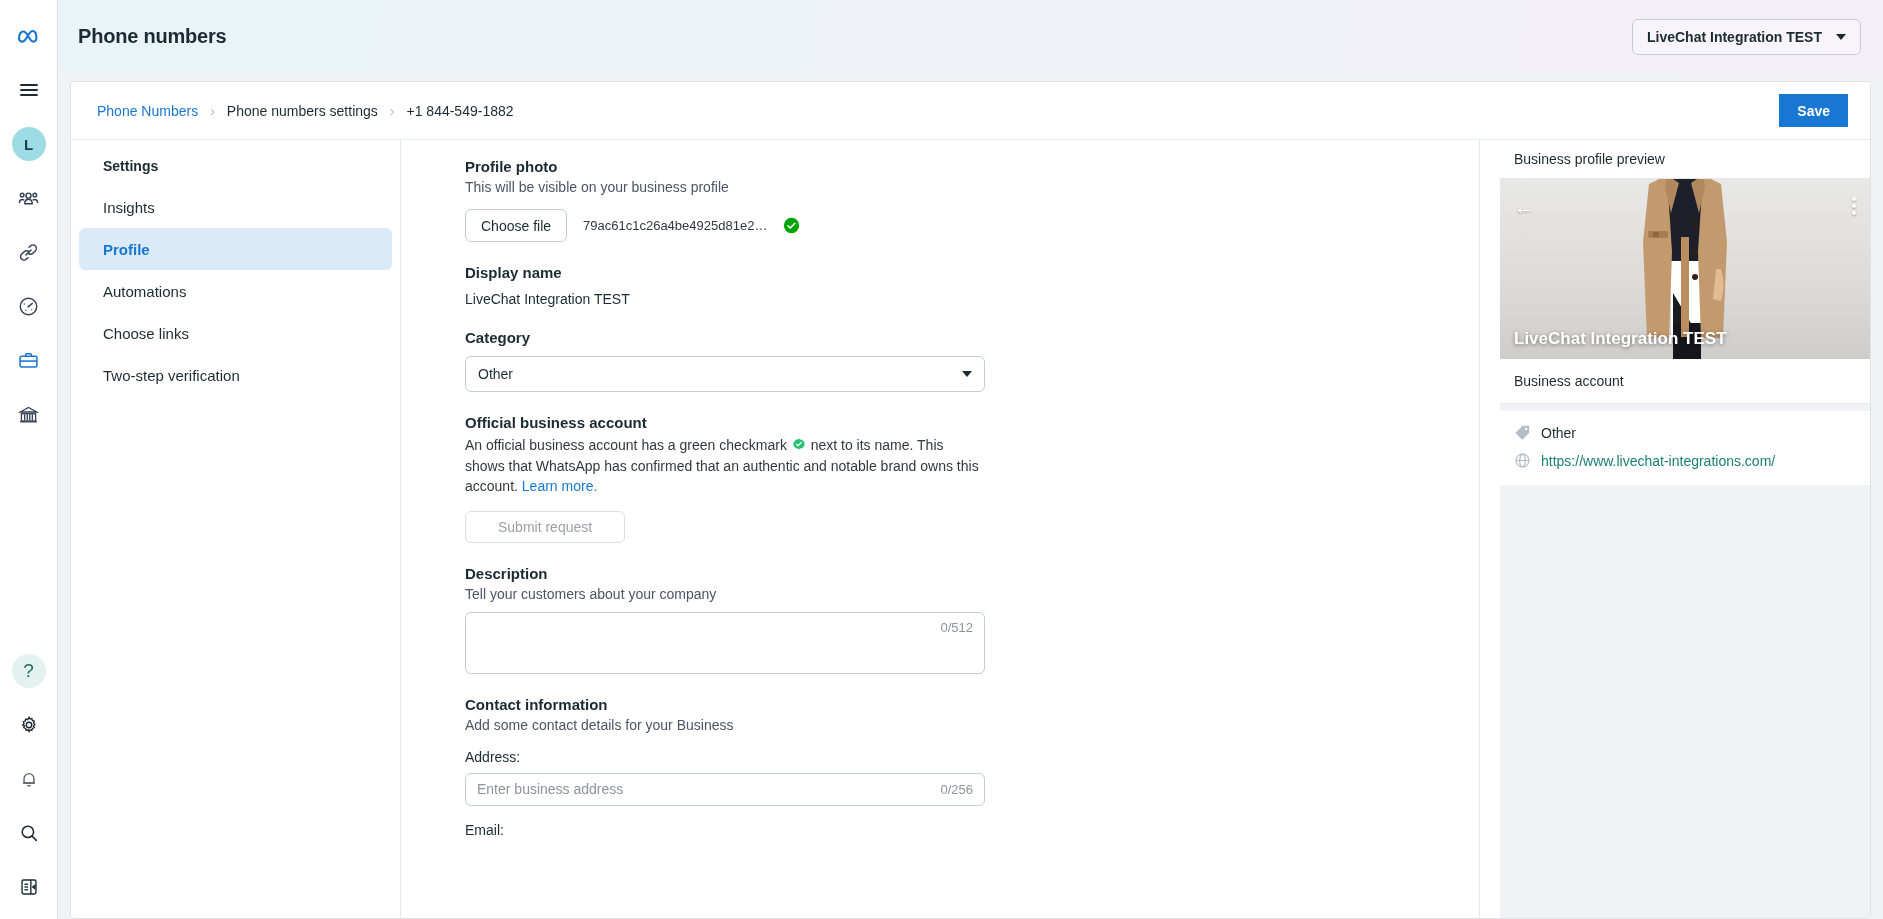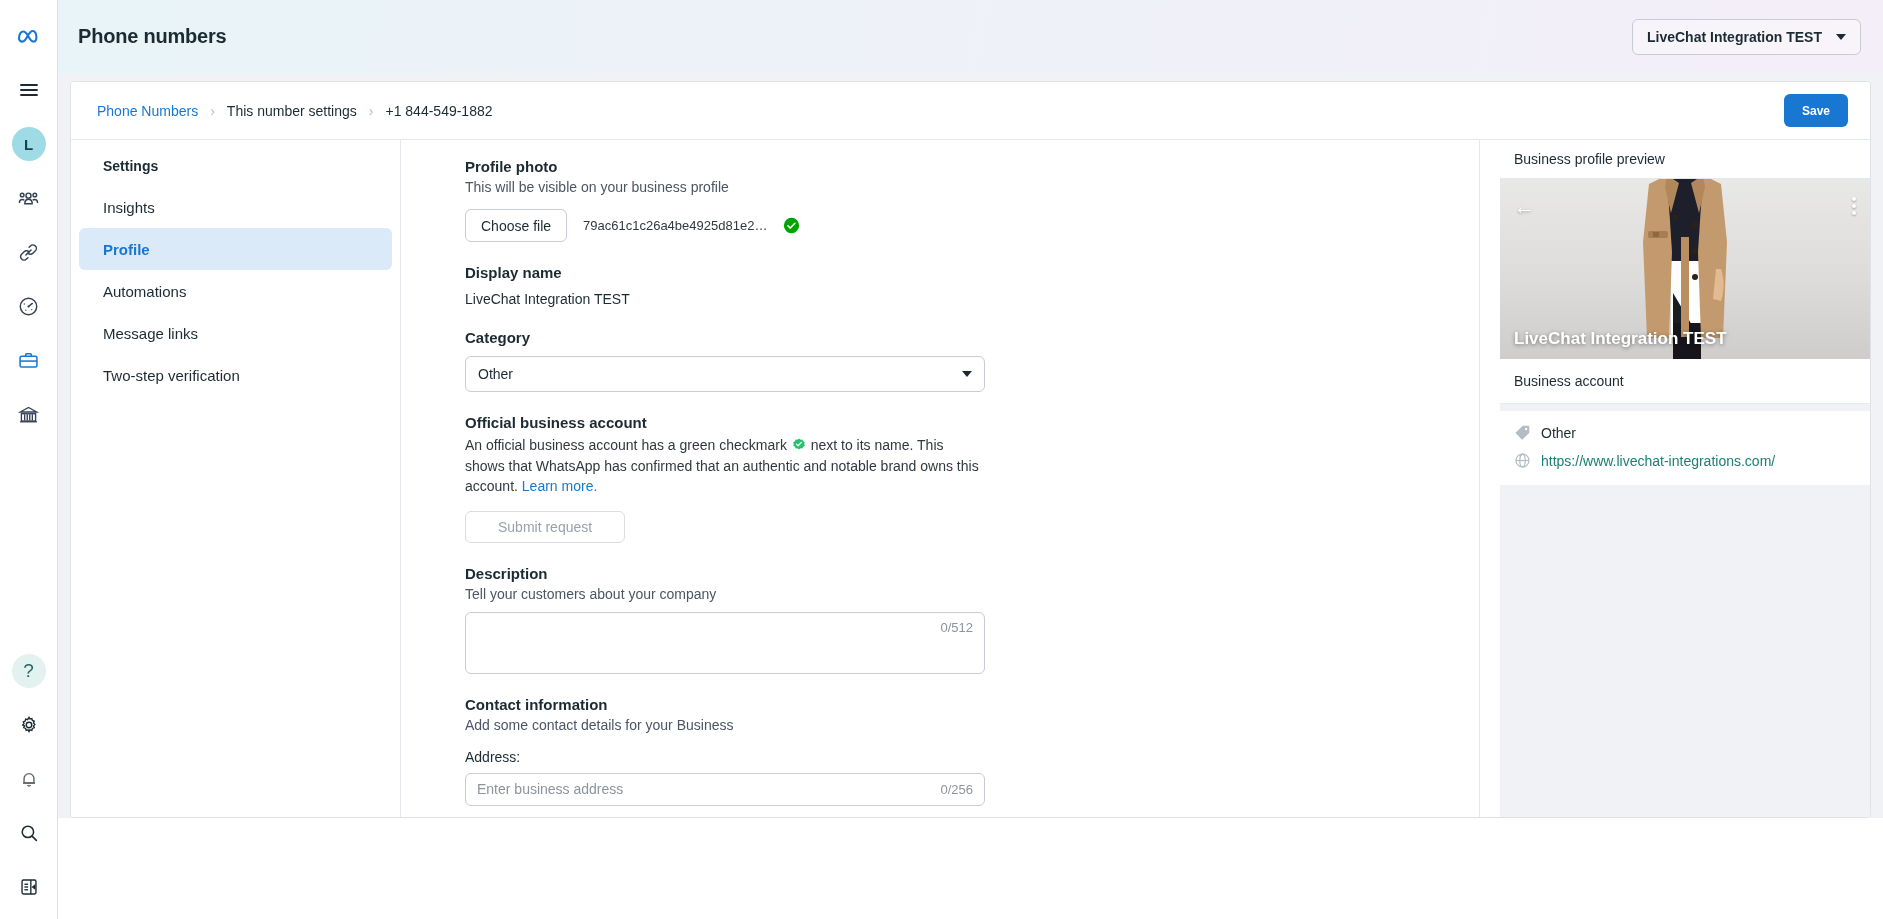--- a/index.html
+++ b/index.html
@@ -35,21 +35,21 @@
   }
   .help-circle {
     width: 34px; height: 34px; border-radius: 50%;
     background: #e3f1ef; color: #1c6b63;
     display: flex; align-items: center; justify-content: center;
     font-size: 19px; font-weight: 400;
   }
 
   
   .app {
-    flex: 1 1 auto; height: 818px;
+    flex: 1 1 auto; height: 919px;
     display: flex; flex-direction: column;
     background: #f0f2f5;
     position: relative;
   }
 
   
   .topbar {
     height: 73px; flex: 0 0 73px;
     background: linear-gradient(100deg,#e8f4f7 0%,#eef2f8 45%,#f4eef8 100%);
     display: flex; align-items: center;
@@ -92,23 +92,23 @@
     border-bottom: 1px solid #e4e7eb;
     background: #fff;
   }
   .crumbs { display: flex; align-items: center; font-size: 14px; color: #1c2b33; }
   .crumb-link { color: #1877d2; cursor: pointer; }
   .crumb-sep { color: #b5bcc4; margin: 0 12px; font-size: 14px; }
   .crumb-cur { color: #1c2b33; }
   .save-btn {
     margin-left: auto;
     background: #1877d2; color: #fff;
-    border: none; border-radius: 6px;
+    border: none; border-radius: 0;
     height: 33px; padding: 0 18px;
-    font-size: 12px; font-weight: 700;
+    font-size: 14px; font-weight: 700;
     font-family: "Liberation Sans", sans-serif;
     cursor: pointer;
   }
 
   
   .cols { flex: 1 1 auto; display: flex; min-height: 0; background: #fff; gap: 20px; }
 
   
   .nav-col {
     width: 330px; flex: 0 0 330px;
@@ -339,42 +339,42 @@
     </div>
   </div>
 
   <div class="content-wrap">
     <div class="card">
 
       <div class="crumb-row">
         <div class="crumbs">
           <span class="crumb-link">Phone Numbers</span>
           <span class="crumb-sep">›</span>
-          <span class="crumb-cur">This number settings</span>
+          <span class="crumb-cur">Phone numbers settings</span>
           <span class="crumb-sep">›</span>
           <span class="crumb-cur">+1 844-549-1882</span>
         </div>
         <button class="save-btn">Save</button>
       </div>
 
       <div class="cols">
 
         <div class="nav-col">
           <div class="nav-head">Settings</div>
           <div class="nav-item">
             <span>Insights</span>
           </div>
           <div class="nav-item active">
             <span>Profile</span>
           </div>
           <div class="nav-item">
             <span>Automations</span>
           </div>
           <div class="nav-item">
-            <span>Message links</span>
+            <span>Choose links</span>
           </div>
           <div class="nav-item">
             <span>Two-step verification</span>
           </div>
         </div>
 
         <div class="form-col">
 
           <div class="field-block">
             <div class="sec-title">Profile photo</div>

